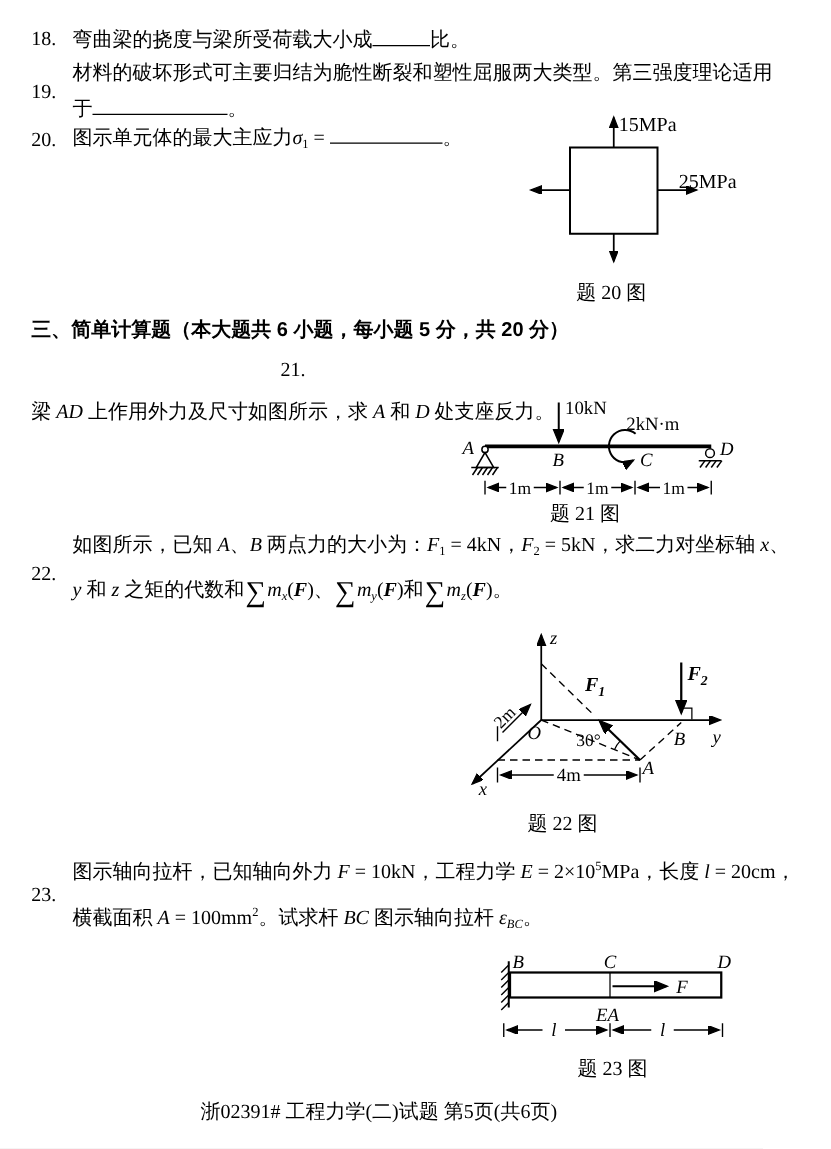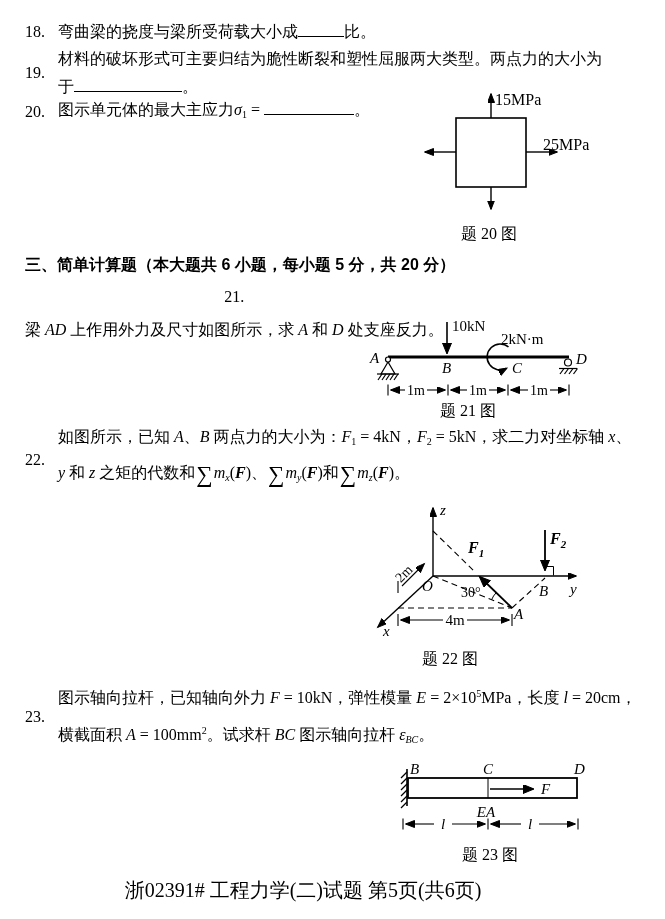--- a/index.html
+++ b/index.html
@@ -16,21 +16,21 @@
   .q19 .line2 { margin-top:7px; }
   .q22 .line2 { margin-top:6px; line-height:30px; }
   .q23 .line2 { margin-top:13px; }
   .section-heading {
     position:absolute; left:25px; top:255px;
     font-family:"Liberation Sans","DejaVu Sans",sans-serif;
     font-weight:bold; font-size:16px; line-height:20px; white-space:nowrap;
   }
   .footer {
     position:absolute; left:0; top:880px; width:606px;
-    text-align:center; font-size:20px; line-height:20px;
+    text-align:center; font-size:16px; line-height:20px;
   }
   .run.i   { font-style:italic; }
   .run.bi  { font-weight:bold; font-style:italic; }
   .run.sub  { font-size:10px; vertical-align:-3px; }
   .run.subi { font-size:10px; vertical-align:-3px; font-style:italic; }
   .run.sup  { font-size:10px; vertical-align:6px; }
   .run.sum  { font-size:23px; line-height:1; vertical-align:-4px; margin:0 1px; }
   .blank { display:inline-block; border-bottom:1px solid #000; height:15px; }
   .fig { position:absolute; }
   svg text { font-family:"Liberation Serif","DejaVu Serif",serif; fill:#000; }
@@ -58,21 +58,21 @@
   <div class="q" style="left:25px; top:21px;">
     <div class="qnum">18.</div>
     <div class="qbody">
         <div class="line"><span class="run ">弯曲梁的挠度与梁所受荷载大小成</span><span class="blank" style="width: 46px;"></span><span class="run ">比。</span></div>
       </div>
   </div>
 
   <div class="q q19" style="left:25px; top:49px;">
     <div class="qnum">19.</div>
     <div class="qbody">
-      <div class="line"><span class="run ">材料的破坏形式可主要归结为脆性断裂和塑性屈服两大类型。两点力的大小为</span></div>
+      <div class="line"><span class="run ">材料的破坏形式可主要归结为脆性断裂和塑性屈服两大类型。第三强度理论适用</span></div>
       <div class="line line2"><span class="run ">于</span><span class="blank" style="width: 108px;"></span><span class="run ">。</span></div>
     </div>
   </div>
 
   <div class="q" style="left:25px; top:99px;">
     <div class="qnum">20.</div>
     <div class="qbody">
         <div class="line"><span class="run ">图示单元体的最大主应力</span><span class="run i">σ</span><span class="run sub">1</span><span class="run "> = </span><span class="blank" style="width: 90px;"></span><span class="run ">。</span></div>
       </div>
   </div>
@@ -200,21 +200,21 @@
       <line x1="88" y1="122" x2="46" y2="122" marker-end="url(#ah)"></line>
       <line x1="112" y1="122" x2="154" y2="122" marker-end="url(#ah)"></line>
     </g>
     <text x="100" y="127" font-size="15" text-anchor="middle">4m</text>
     <text x="95" y="166" font-size="16" text-anchor="middle">题 22 图</text>
   </svg>
 
   <div class="q q23" style="left:25px; top:684px;">
     <div class="qnum">23.</div>
     <div class="qbody">
-      <div class="line"><span class="run ">图示轴向拉杆，已知轴向外力 </span><span class="run i">F</span><span class="run "> = 10kN，弹性模量 </span><span class="run i">E</span><span class="run "> = 2×10</span><span class="run sup">5</span><span class="run ">MPa，长度 </span><span class="run i">l</span><span class="run "> = 20cm，</span></div>
+      <div class="line"><span class="run ">图示轴向拉杆，已知轴向外力 </span><span class="run i">F</span><span class="run "> = 10kN，工程力学 </span><span class="run i">E</span><span class="run "> = 2×10</span><span class="run sup">5</span><span class="run ">MPa，长度 </span><span class="run i">l</span><span class="run "> = 20cm，</span></div>
       <div class="line line2"><span class="run ">横截面积 </span><span class="run i">A</span><span class="run "> = 100mm</span><span class="run sup">2</span><span class="run ">。试求杆 </span><span class="run i">BC</span><span class="run "> 图示轴向拉杆 </span><span class="run i">ε</span><span class="run subi">BC</span><span class="run ">。</span></div>
     </div>
   </div>
 
   <svg class="fig" style="left:390px; top:758px;" width="205" height="110" viewBox="0 0 205 110">
     <g stroke-width="1.2">
       <line x1="17" y1="11" x2="17" y2="48" stroke-width="1.6"></line>
       <line x1="17" y1="14" x2="11" y2="20"></line>
         <line x1="17" y1="20" x2="11" y2="26"></line>
       <line x1="17" y1="26" x2="11" y2="32"></line>

